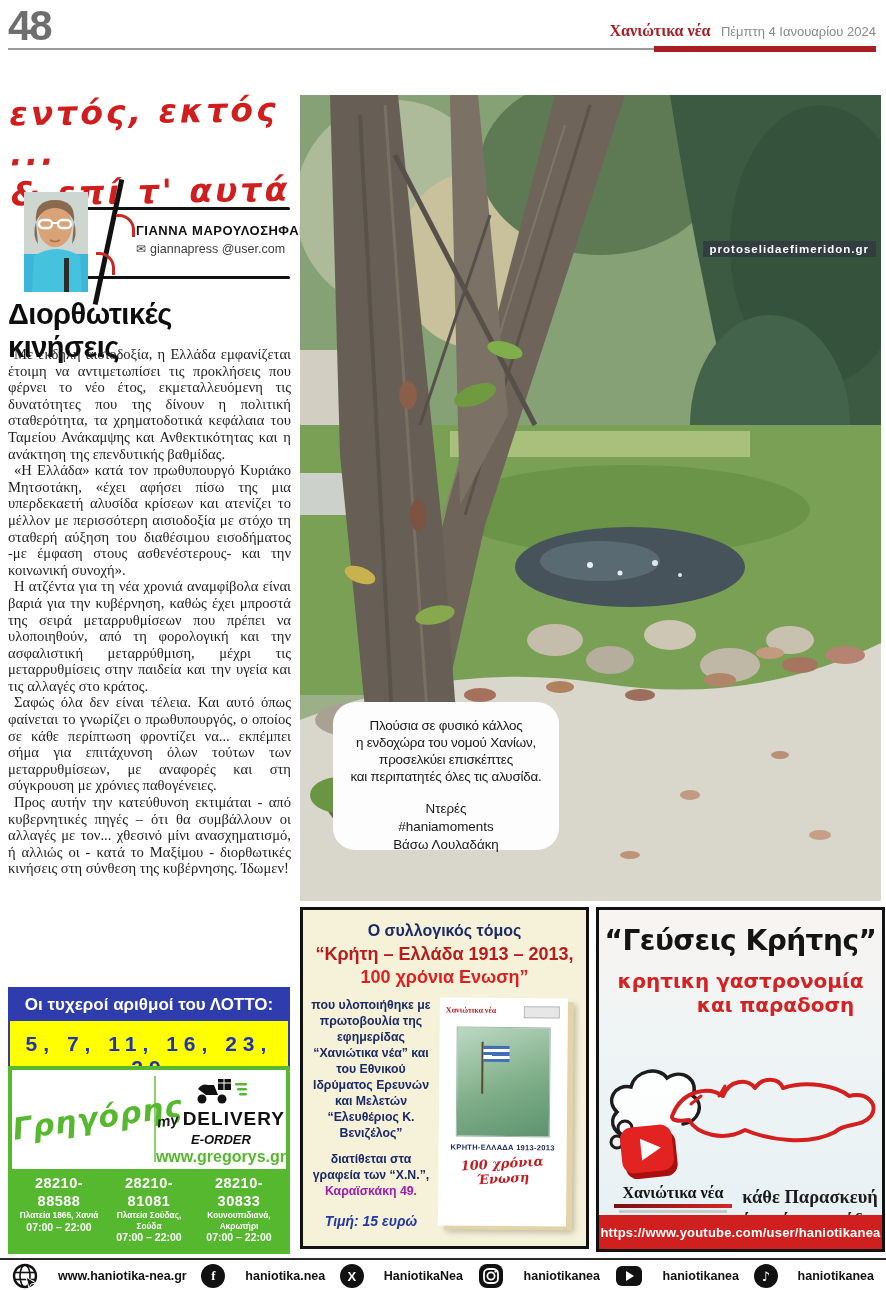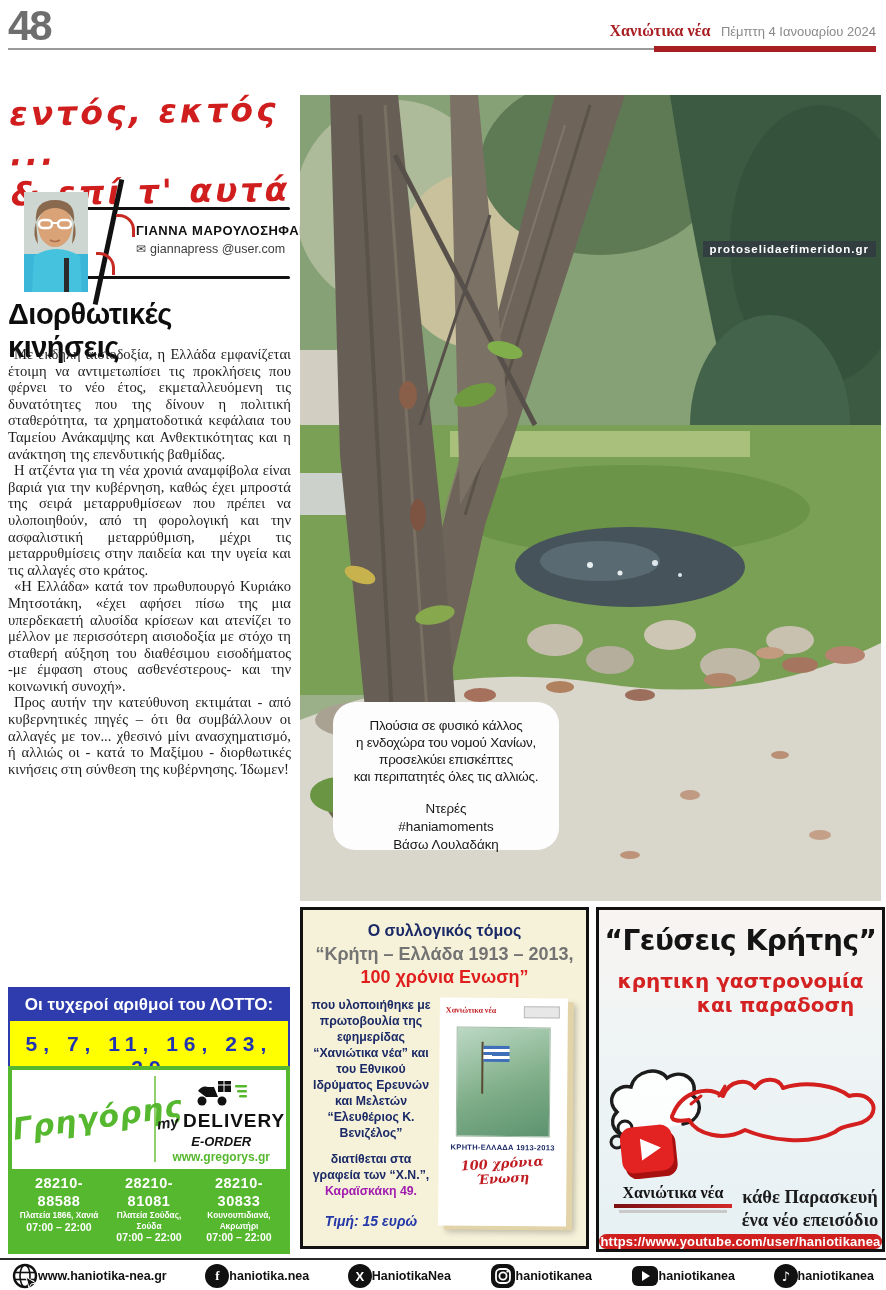--- a/index.html
+++ b/index.html
@@ -44,41 +44,41 @@
   .gregorys{left:8px;top:1066px;width:282px;height:188px;border:4px solid #56b82e;box-sizing:border-box;
             background:#fff;display:flex;flex-direction:column;}
   .greg-top{flex:1;display:flex;align-items:center;}
   .greg-brand{width:52%;text-align:center;color:#56b82e;font-size:30px;font-weight:800;font-style:italic;
               transform:rotate(-8deg);font-family:"DejaVu Sans",sans-serif;letter-spacing:1px;}
   .greg-div{width:2px;height:86px;background:#8fd06a;}
   .greg-right{flex:1;text-align:center;line-height:1.05;padding-top:2px;}
   .greg-my{font-style:italic;font-weight:700;font-size:15px;display:inline-block;transform:rotate(-8deg);margin-right:4px;vertical-align:middle;}
   .greg-delivery{font-size:19px;font-weight:900;letter-spacing:1px;color:#111;}
   .greg-eorder{font-size:13px;font-weight:800;font-style:italic;margin-top:4px;color:#111;}
-  .greg-site{font-size:12px;font-weight:700;color:#56b82e;margin-top:2px;}
+  .greg-site{font-size:16px;font-weight:700;color:#56b82e;margin-top:2px;}
   .greg-band{background:#56b82e;color:#fff;display:flex;padding:5px 2px 6px;}
   .greg-store{flex:1;text-align:center;line-height:1.25;}
   .greg-phone{font-size:14.5px;font-weight:800;letter-spacing:.5px;}
   .greg-addr{font-size:8.3px;font-weight:700;}
   .greg-hours{font-size:10.5px;font-weight:700;}
 
   
   .photo{left:300px;top:95px;width:581px;height:806px;overflow:hidden;background:#9bb089;}
   .watermark{position:absolute;right:5px;top:146px;background:rgba(48,58,62,.85);color:#fff;
              font-size:11.5px;font-weight:700;letter-spacing:1px;padding:2px 7px;}
   .caption-box{position:absolute;left:33px;top:607px;width:226px;height:148px;background:#fdfdfd;
                border-radius:22px;text-align:center;box-sizing:border-box;padding-top:15px;}
   .caption-box .cap{font-size:13.4px;line-height:17px;color:#161616;letter-spacing:-0.2px;font-weight:500;}
   .caption-box .credit{margin-top:15px;font-size:13.4px;line-height:18px;color:#161616;font-weight:500;}
 
   
   .book-ad{left:300px;top:907px;width:289px;height:342px;border:3px solid #121212;box-sizing:border-box;
            background:#f6f2da;text-align:center;}
   .book-l1{margin-top:12px;font-size:16px;font-weight:800;color:#1b2a66;}
-  .book-l2{margin-top:4px;font-size:18px;font-weight:800;color:#737373;}
+  .book-l2{margin-top:4px;font-size:18px;font-weight:800;color:#b91c1c;}
   .book-l3{margin-top:2px;font-size:18px;font-weight:800;color:#e01e1e;}
   .book-cols{display:flex;margin-top:10px;padding:0 8px;}
   .book-left{width:120px;color:#1b2a66;font-size:12.3px;font-weight:800;line-height:1.3;}
   .book-avail{margin-top:10px;}
   .book-street{color:#a21caf;}
   .book-price{margin-top:12px;color:#2438a8;font-size:14px;font-weight:800;font-style:italic;}
   .book-cover{position:relative;width:128px;height:228px;margin-left:8px;background:#fff;
               box-shadow:6px 4px 0 #e3d3a8, 8px 6px 6px rgba(0,0,0,.25);transform:rotate(.5deg);
               padding:8px 6px;box-sizing:border-box;text-align:left;}
   .bc-mast{font-family:"Liberation Serif",serif;font-weight:700;font-size:8px;color:#c01d22;}
@@ -100,27 +100,27 @@
   .yt-sub2{text-align:center;font-size:20px;font-weight:800;color:#d42222;padding-left:70px;font-family:"DejaVu Sans",sans-serif;}
   .yt-hat{position:absolute;left:4px;top:130px;}
   .yt-crete{position:absolute;left:62px;top:142px;}
   .yt-play{position:absolute;left:16px;top:212px;}
   .yt-logo{position:absolute;left:10px;top:274px;width:128px;text-align:center;}
   .yt-logo-txt{font-family:"Liberation Serif",serif;font-weight:700;font-size:16px;color:#141414;}
   .yt-logo-bar{margin:2px auto 0;width:118px;height:4px;background:linear-gradient(90deg,#7a1012,#d22a2a);}
   .yt-logo-micro{margin:2px auto 0;width:108px;height:3px;background:#c9c9c9;}
   .yt-sched{position:absolute;left:138px;top:276px;width:146px;text-align:center;
             font-family:"Liberation Serif",serif;font-size:18.5px;font-weight:700;color:#1d1d1d;line-height:1.25;}
-  .yt-url{position:absolute;left:0;bottom:0;width:100%;height:15px;background:#cf1f1f;color:#fff;
-          font-size:13px;font-weight:800;display:flex;align-items:center;justify-content:center;letter-spacing:.2px;border-radius:13px;}
+  .yt-url{position:absolute;left:0;bottom:0;width:100%;height:34px;background:#cf1f1f;color:#fff;
+          font-size:13px;font-weight:800;display:flex;align-items:center;justify-content:center;letter-spacing:.2px;}
 
   
   .social-rule{left:0;top:1258px;width:886px;height:2px;background:#2a2a2a;}
   .social-bar{left:0;top:1262px;width:886px;height:28px;display:flex;align-items:center;justify-content:space-between;padding:0 12px;box-sizing:border-box;}
-  .soc-item{display:flex;align-items:center;gap:0;cursor:pointer;}
+  .soc-item{display:flex;align-items:center;gap:20px;cursor:pointer;}
   .soc-label{font-size:12.5px;font-weight:800;color:#111;white-space:nowrap;}
   .circle-icon{width:24px;height:24px;border-radius:50%;background:#111;color:#fff;display:inline-flex;
                align-items:center;justify-content:center;font-weight:800;font-size:13px;font-family:"Liberation Serif",serif;}
 </style>
 </head>
 <body>
 
 <div class="page">
 
   <div class="abs page-number">48</div>
@@ -160,22 +160,23 @@
     </div>
     <div class="author-name">ΓΙΑΝΝΑ ΜΑΡΟΥΛΟΣΗΦΑΚΗ</div>
     <div class="author-mail">
       <span class="mail-icon">✉</span><span>giannapress @user.com</span>
     </div>
   </div>
 
   <div class="abs article-heading">Διορθωτικές κινήσεις</div>
   <div class="abs article-body">
     <p>Με έκδηλη αισιοδοξία, η Ελλάδα εμφανίζεται έτοιμη να αντιμετωπίσει τις προκλήσεις που φέρνει το νέο έτος, εκμεταλλευόμενη τις δυνατότητες που της δίνουν η πολιτική σταθερότητα, τα χρηματοδοτικά κεφάλαια του Ταμείου Ανάκαμψης και Ανθεκτικότητας και η ανάκτηση της επενδυτικής βαθμίδας.</p>
+    <p>«Η Ελλάδα» κατά τον πρωθυπουργό Κυριάκο Μητσοτάκη, «έχει αφήσει πίσω της μια υπερδεκαετή αλυσίδα κρίσεων και ατενίζει το μέλλον με περισσότερη αισιοδοξία με στόχο τη σταθερή αύξηση του διαθέσιμου εισοδήματος -με έμφαση στους ασθενέστερους- και την κοινωνική συνοχή».</p>
     <p>Η ατζέντα για τη νέα χρονιά αναμφίβολα είναι βαριά για την κυβέρνηση, καθώς έχει μπροστά της σειρά μεταρρυθμίσεων που πρέπει να υλοποιηθούν, από τη φορολογική και την ασφαλιστική μεταρρύθμιση, μέχρι τις μεταρρυθμίσεις στην παιδεία και την υγεία και τις αλλαγές στο κράτος.</p>
-    <p>«Η Ελλάδα» κατά τον πρωθυπουργό Κυριάκο Μητσοτάκη, «έχει αφήσει πίσω της μια υπερδεκαετή αλυσίδα κρίσεων και ατενίζει το μέλλον με περισσότερη αισιοδοξία με στόχο τη σταθερή αύξηση του διαθέσιμου εισοδήματος -με έμφαση στους ασθενέστερους- και την κοινωνική συνοχή».</p>
+    <p>Σαφώς όλα δεν είναι τέλεια. Και αυτό όπως φαίνεται το γνωρίζει ο πρωθυπουργός, ο οποίος σε κάθε περίπτωση φροντίζει να... εκπέμπει σήμα για επιτάχυνση όλων τούτων των μεταρρυθμίσεων, με αναφορές και στη σύγκρουση με χρόνιες παθογένειες.</p>
     <p>Προς αυτήν την κατεύθυνση εκτιμάται - από κυβερνητικές πηγές – ότι θα συμβάλλουν οι αλλαγές με τον... χθεσινό μίνι ανασχηματισμό, ή αλλιώς οι - κατά το Μαξίμου - διορθωτικές κινήσεις στη σύνθεση της κυβέρνησης. Ίδωμεν!</p>
   </div>
 
   <div class="abs lotto">
     <div class="lotto-head">Οι τυχεροί αριθμοί του ΛΟΤΤΟ:</div>
     <div class="lotto-nums">5,  7,  11,  16,  23,  29</div>
   </div>
 
   <div class="abs gregorys">
     <div class="greg-top">
@@ -280,21 +281,21 @@
       <ellipse cx="175" cy="300" rx="22" ry="10" fill="#6f9a3f" transform="rotate(-20 175 300)"></ellipse>
       <ellipse cx="205" cy="255" rx="18" ry="8" fill="#7fae4b" transform="rotate(15 205 255)"></ellipse>
       <ellipse cx="135" cy="520" rx="20" ry="9" fill="#88a84e" transform="rotate(-12 135 520)"></ellipse>
       <ellipse cx="60" cy="480" rx="16" ry="8" fill="#c8b24e" transform="rotate(20 60 480)"></ellipse>
     </svg>
     <div class="watermark">protoselidaefimeridon.gr</div>
     <div class="caption-box">
       <div class="cap">Πλούσια σε φυσικό κάλλος</div>
       <div class="cap">η ενδοχώρα του νομού Χανίων,</div>
       <div class="cap">προσελκύει επισκέπτες</div>
-      <div class="cap">και περιπατητές όλες τις αλλιώς.</div>
+      <div class="cap">και περιπατητές όλες τις αλυσίδα.</div>
       <div class="credit">
         <div>Ντερές</div>
         <div>#haniamoments</div>
         <div>Βάσω Λουλαδάκη</div>
       </div>
     </div>
   </div>
 
   <div class="abs book-ad">
     <div class="book-l1">Ο συλλογικός τόμος</div>

